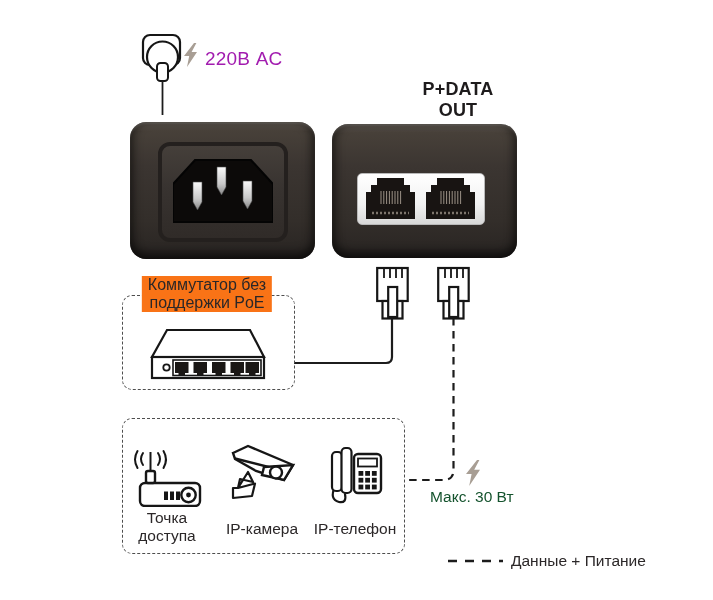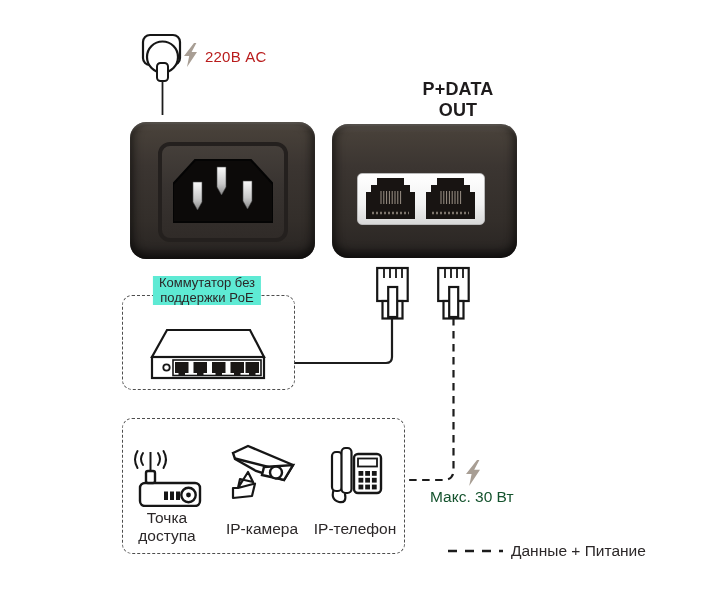--- a/index.html
+++ b/index.html
@@ -32,27 +32,27 @@
     position:absolute;left:25px;top:49px;width:126px;height:50px;
     border-radius:5px;border:1px solid #b9b9b9;
     background:linear-gradient(180deg,#ffffff 0%,#f2f2f2 60%,#d8d8d8 100%);
   }
 
   
   .dash-box{
     position:absolute;border:1.5px dashed #4e4e4e;border-radius:10px;background:transparent;
   }
   .box-title{
-    position:absolute;background:#5eead4;padding:0 6px;font-size:13px;line-height:1.13;
+    position:absolute;background:#f97316;padding:0 6px;font-size:16px;line-height:1.13;
     text-align:center;color:#2b2728;
   }
   .icon-label{font-size:15.5px;line-height:1.15;color:#2b2728;}
   .legend-label{font-size:15.5px;color:#2b2728;}
   .small-note{font-size:15.5px;color:#14532d;}
-  .t220{font-size:15px;color:#b91c1c;letter-spacing:.2px;}
+  .t220{font-size:19px;color:#a21caf;letter-spacing:.2px;}
   svg{display:block;}
 </style>
 </head>
 <body>
 
 <div id="canvas">
 
   <svg class="abs" style="left:0;top:0;pointer-events:none;" width="713" height="600" viewBox="0 0 713 600">
     <path d="M392,318 V357 Q392,363 386,363 H294" fill="none" stroke="#1c1c1c" stroke-width="2.2"></path>
     <path d="M453.5,318 V470 Q453.5,480 443.5,480 H404.5" fill="none" stroke="#1c1c1c" stroke-width="2.2" stroke-dasharray="7.5 5.5"></path>
@@ -217,21 +217,21 @@
 доступа</div>
   <div class="abs icon-label ctr" style="left:262px;top:520px;">IP-камера</div>
   <div class="abs icon-label ctr" style="left:355px;top:520px;">IP-телефон</div>
 
   <svg class="abs" style="left:466px;top:460px;" width="17" height="26" viewBox="0 0 17 26">
     <polygon points="11,0 0,14 5.6,14 3.2,26 14,9.8 8.2,9.8 13.4,0" fill="#a89e94"></polygon>
   </svg>
   <div class="abs small-note" style="left:430px;top:488px;">Макс. 30 Вт</div>
 
   <div class="abs" style="left:448px;top:538px;">
-    <div style="display:flex;align-items:center;height:22px;margin-top:2px;text-align:center;">
+    <div style="display:flex;align-items:center;height:22px;margin-top:12px;text-align:center;">
       <svg width="55" height="4" viewBox="0 0 55 4" style="flex:0 0 auto;">
         <line x1="0" y1="2" x2="55" y2="2" stroke="#1c1c1c" stroke-width="2.4" stroke-dasharray="9 8"></line>
       </svg>
       <span class="legend-label" style="margin-left:8px;">Данные + Питание</span>
     </div>
   </div>
 
 </div>
 
 </body></html>

